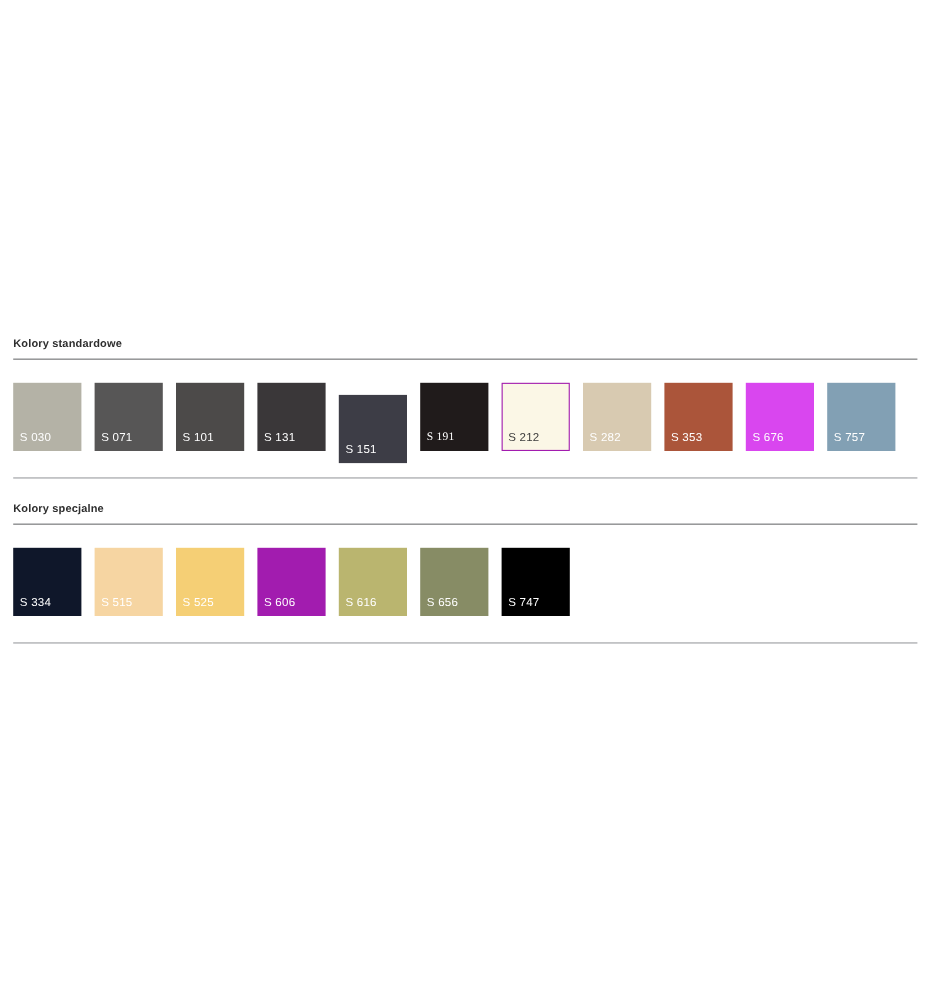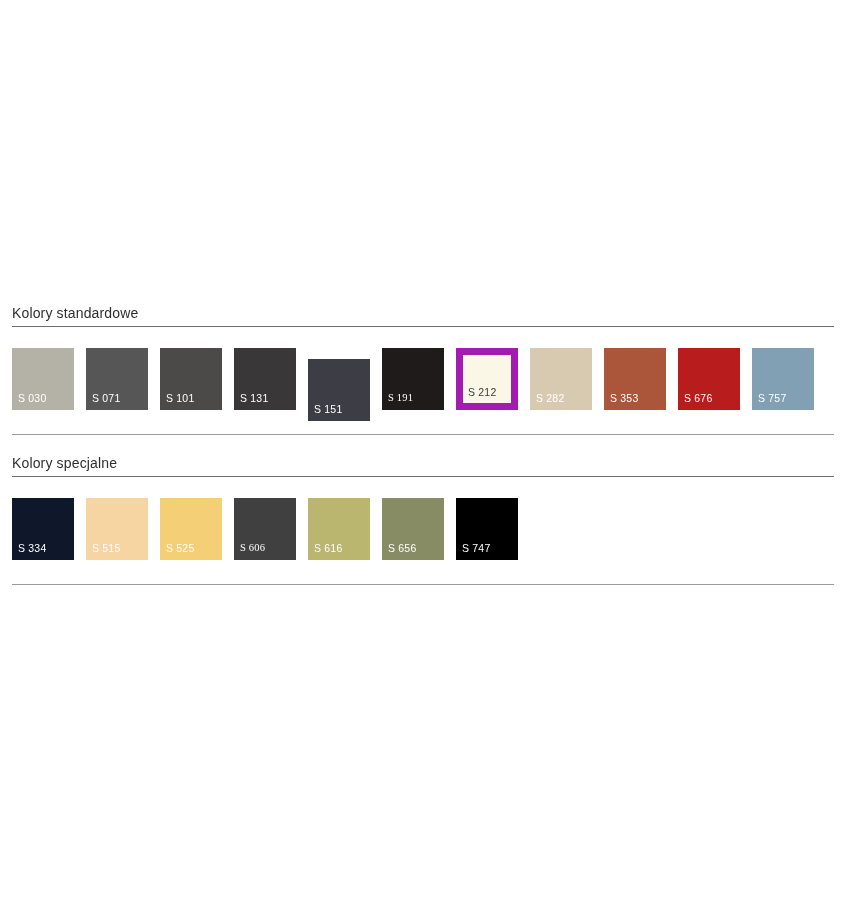--- a/index.html
+++ b/index.html
@@ -27,22 +27,22 @@
   
   .section {
     position: absolute;
     left: 12px;
     width: 822px;
   }
   #section-standard { top: 306px; }
   #section-special  { top: 456px; }
 
   .section-title {
-    font-size: 14px;
-    font-weight: normal;
+    font-size: 10px;
+    font-weight: bold;
     letter-spacing: 0.15px;
     color: #2e2e2e;
     line-height: 14px;
     padding-bottom: 6px;
     white-space: nowrap;
   }
 
   .rule {
     width: 822px;
     height: 1px;
@@ -59,21 +59,21 @@
   }
 
   .swatch {
     position: relative;
     width: 62px;
     height: 62px;
     box-sizing: border-box;
     flex: 0 0 auto;
   }
   .swatch.outlined {
-    border: 7px solid #a21caf;
+    border: 1px solid #a21caf;
   }
 
   .swatch-label {
     position: absolute;
     left: 6px;
     bottom: 6px;
     font-size: 10.5px;
     line-height: 12px;
     letter-spacing: 0.2px;
     color: #ffffff;
@@ -132,21 +132,21 @@
         </div>
         <div class="swatch outlined" style="background: rgb(251, 247, 230);">
           <span class="swatch-label" style="color: rgb(59, 59, 59);">S 212</span>
         </div>
         <div class="swatch" style="background: rgb(216, 202, 177); padding-left: 40px;">
           <span class="swatch-label" style="color: rgb(255, 255, 255);">S 282</span>
         </div>
         <div class="swatch" style="background: rgb(171, 85, 58);">
           <span class="swatch-label" style="color: rgb(255, 255, 255);">S 353</span>
         </div>
-        <div class="swatch" style="background: #b91c1c;">
+        <div class="swatch" style="background: #d946ef;">
           <span class="swatch-label" style="color: rgb(255, 255, 255);">S 676</span>
         </div>
         <div class="swatch" style="background: rgb(130, 160, 180);">
           <span class="swatch-label" style="color: rgb(255, 255, 255);">S 757</span>
         </div>
       </div>
   </div>
   <div id="rule-standard-bottom"></div>
 
   <div class="section" id="section-special">
@@ -155,21 +155,21 @@
     <div class="swatch-row" id="row-special">
         <div class="swatch" style="background: #0f172a;">
           <span class="swatch-label" style="color: rgb(255, 255, 255);">S 334</span>
         </div>
         <div class="swatch" style="background: rgb(246, 213, 162);">
           <span class="swatch-label" style="color: rgb(255, 255, 255);">S 515</span>
         </div>
         <div class="swatch" style="background: rgb(245, 207, 117);">
           <span class="swatch-label" style="color: rgb(255, 255, 255);">S 525</span>
         </div>
-        <div class="swatch" style="background: #404040; font-family: Liberation Serif, serif;">
+        <div class="swatch" style="background: #a21caf;">
           <span class="swatch-label" style="color: rgb(255, 255, 255);">S 606</span>
         </div>
         <div class="swatch" style="background: rgb(186, 181, 111);">
           <span class="swatch-label" style="color: rgb(255, 255, 255);">S 616</span>
         </div>
         <div class="swatch" style="background: rgb(135, 140, 101);">
           <span class="swatch-label" style="color: rgb(255, 255, 255);">S 656</span>
         </div>
         <div class="swatch" style="background: #000000;">
           <span class="swatch-label" style="color: rgb(255, 255, 255);">S 747</span>

